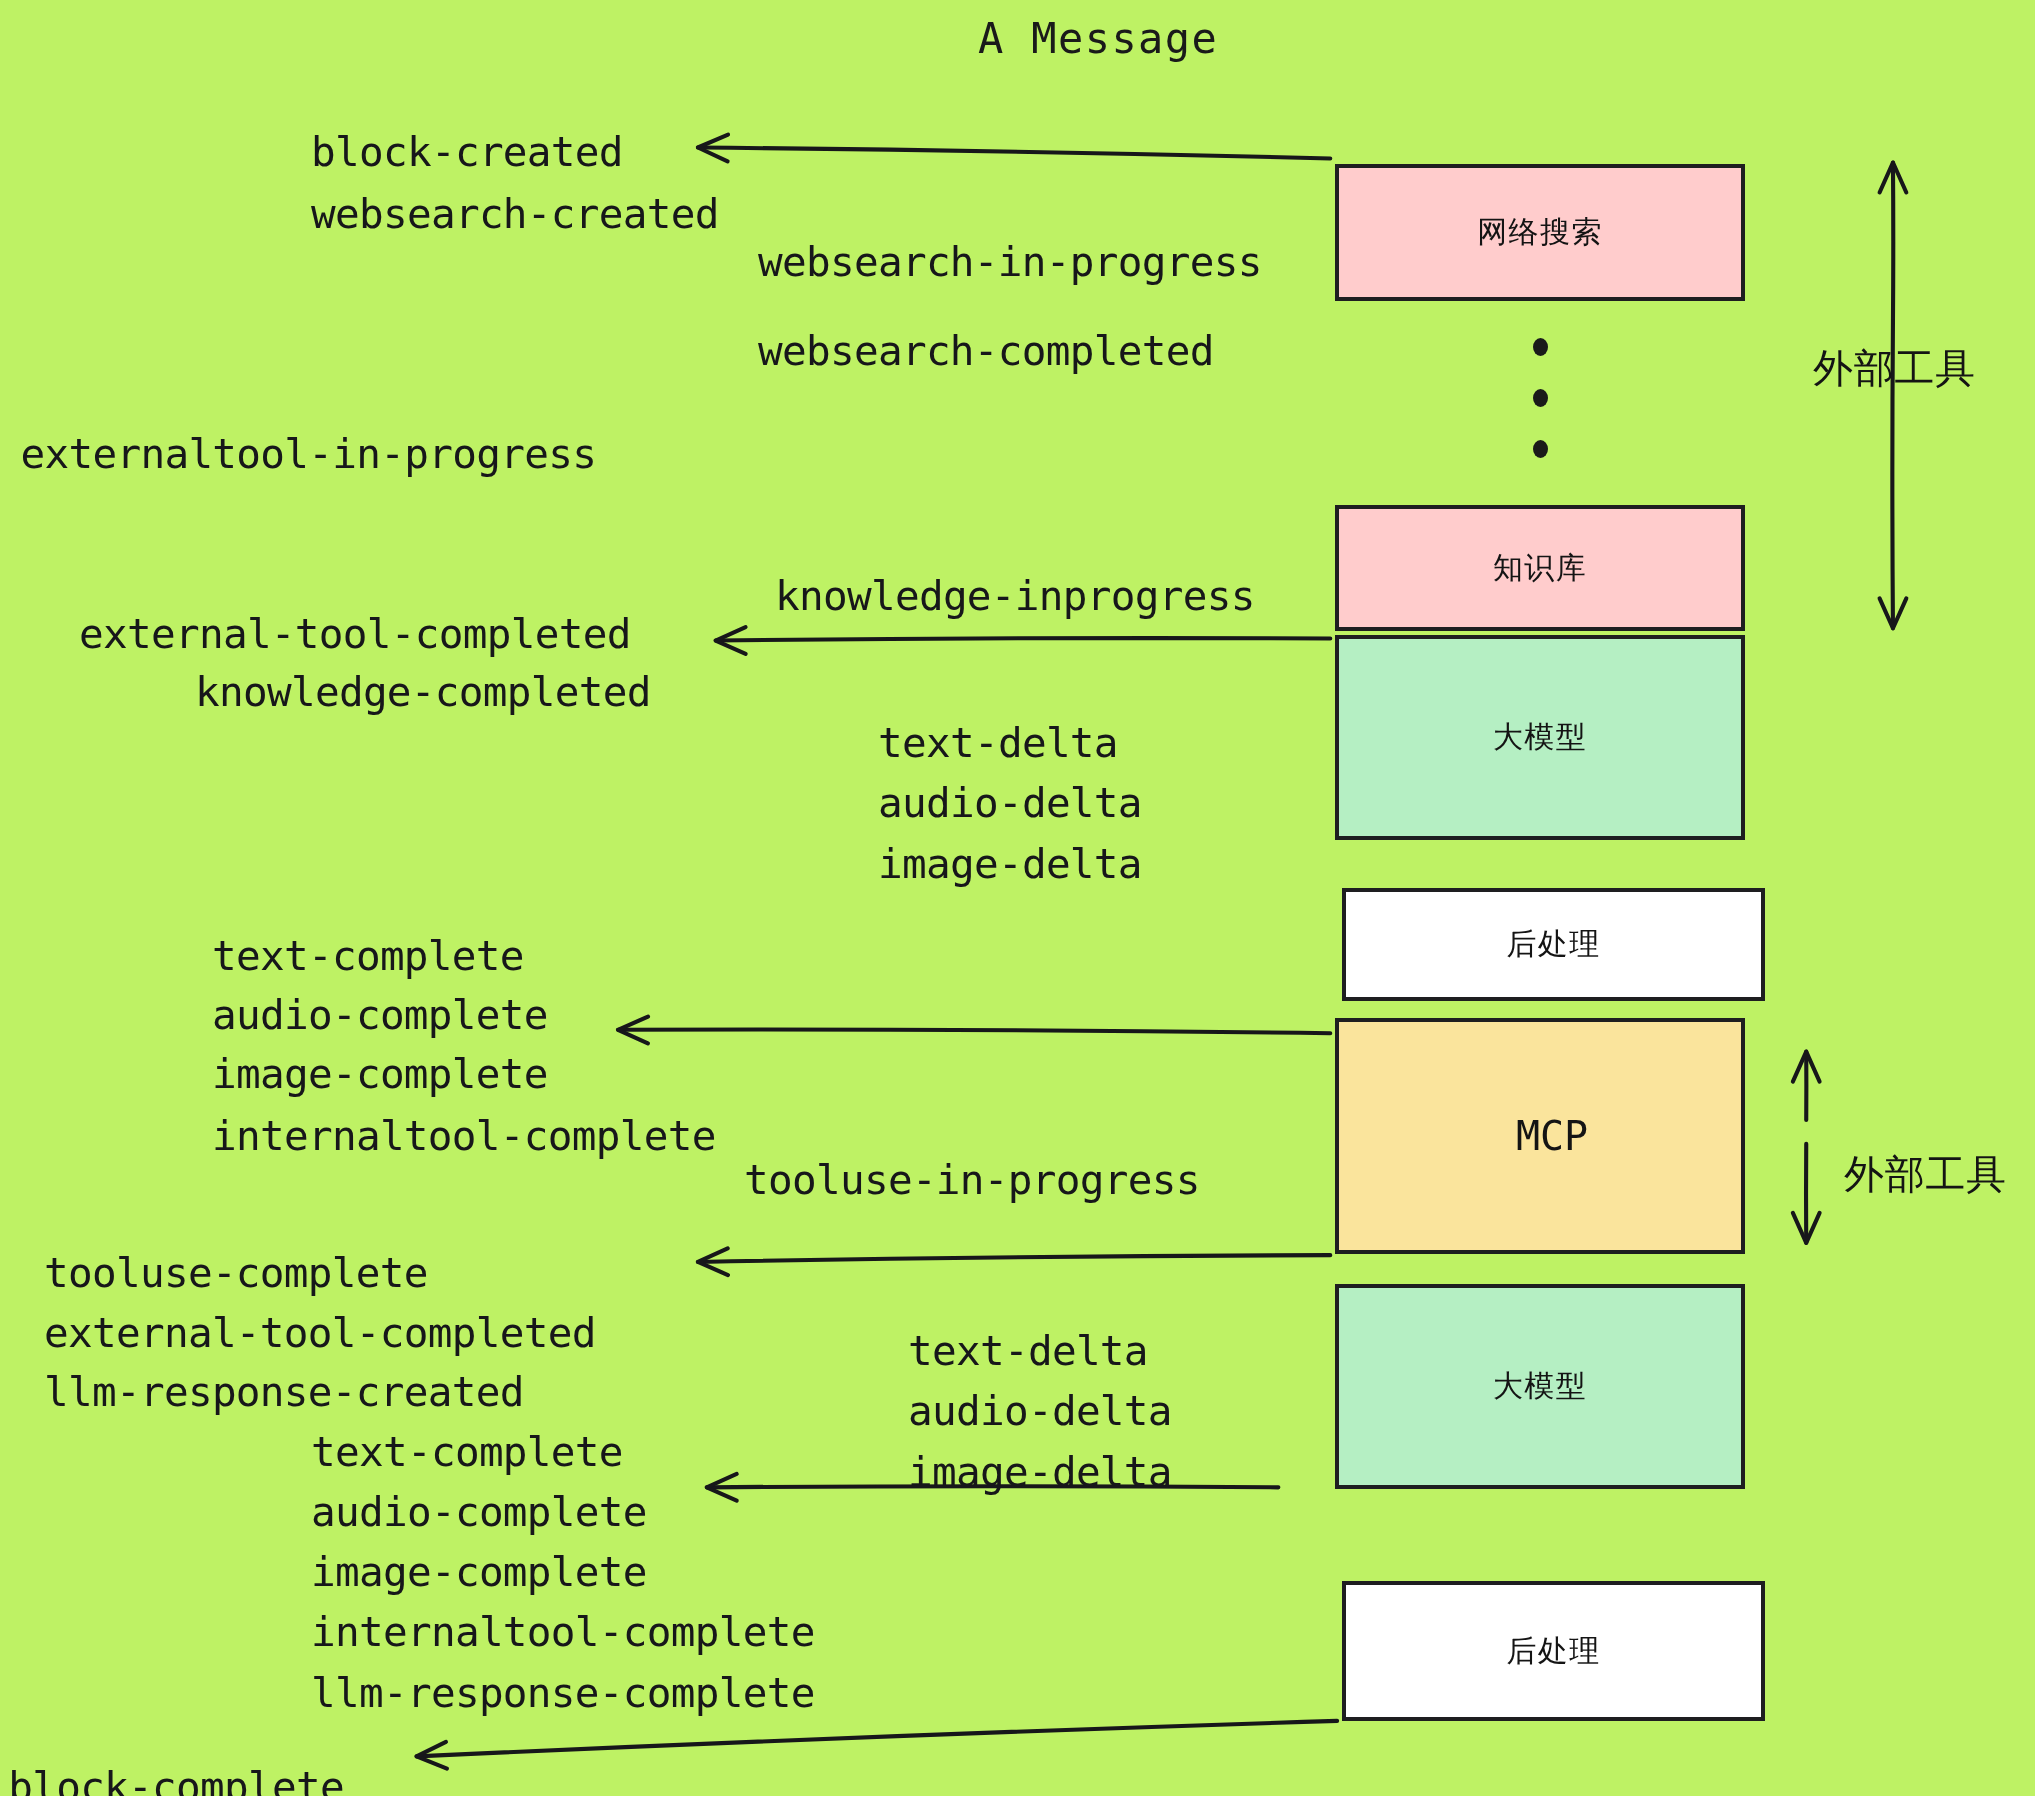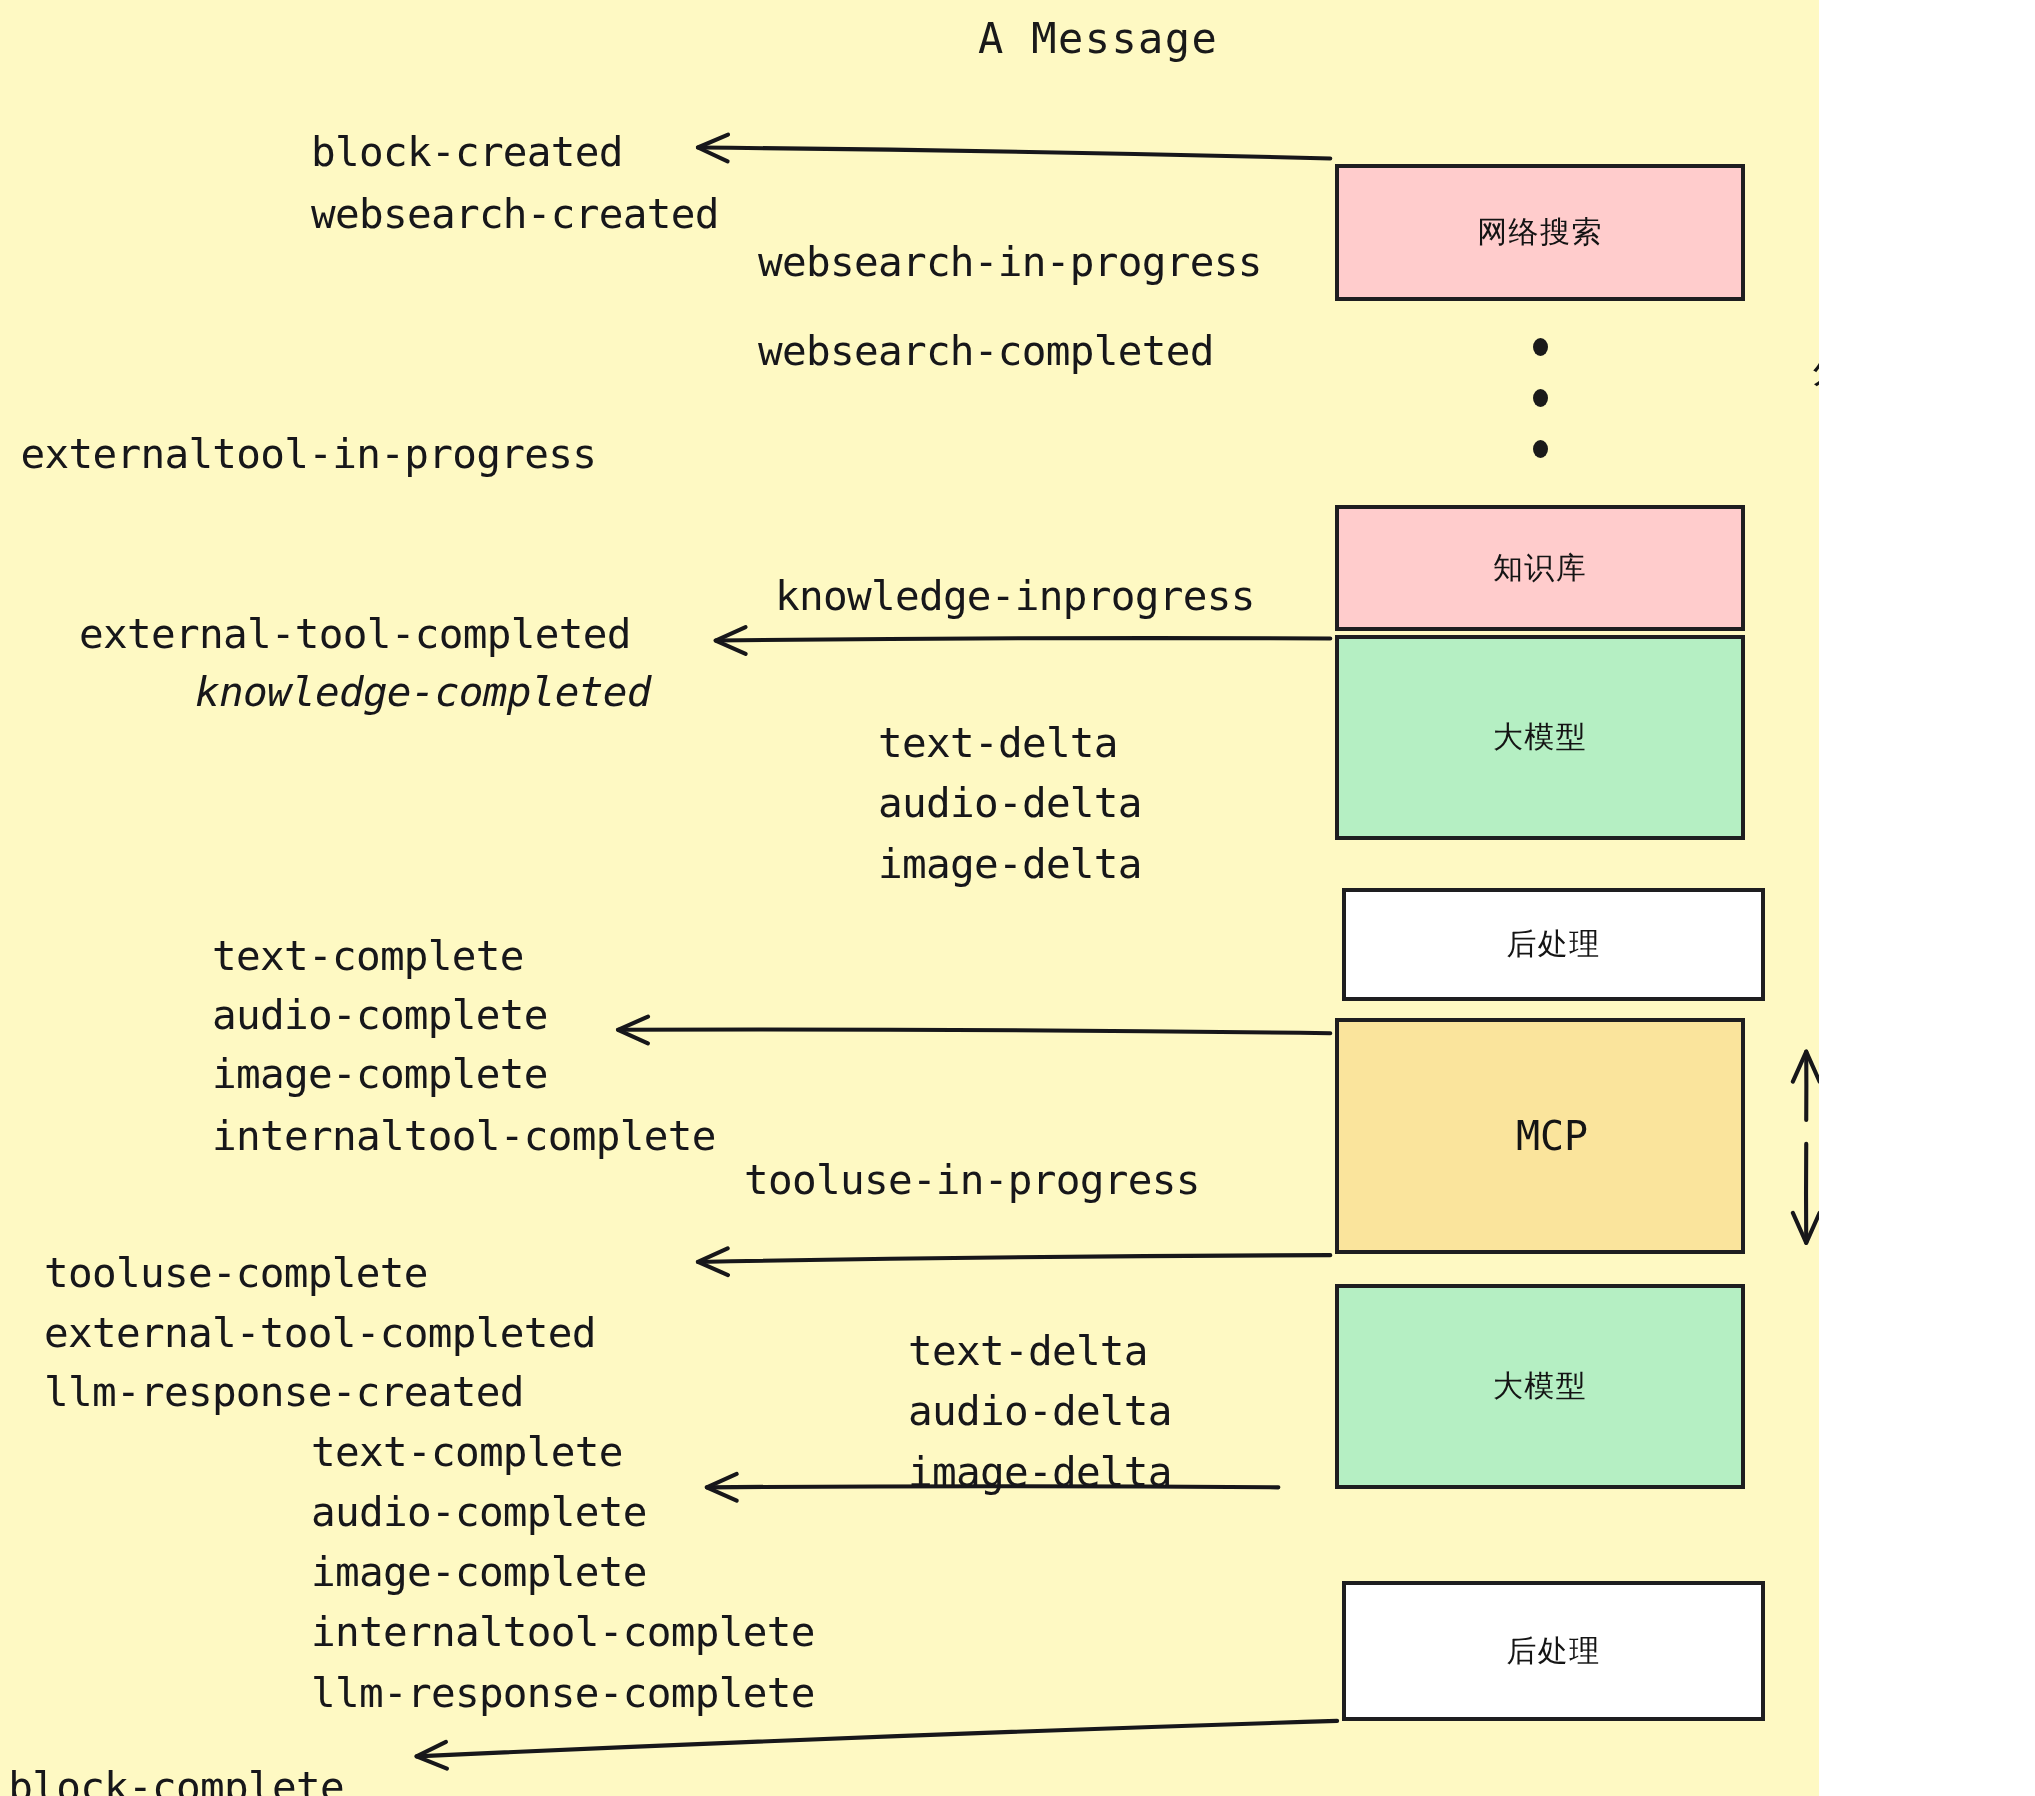--- a/index.html
+++ b/index.html
@@ -2,23 +2,23 @@
 <html style="font-size:11px"><head>
 <meta charset="utf-8">
 <style>
   html, body {
     margin: 0;
     padding: 0;
     background: #ffffff;
   }
   #canvas {
     position: relative;
-    width: 1819px;
+    width: 2035px;
     height: 1796px;
-    background: #fef9c3;
+    background: #bef264;
     overflow: hidden;
     font-family: "DejaVu Sans Mono", monospace;
   }
   .title {
     position: absolute;
     font-family: "DejaVu Sans Mono", monospace;
     font-size: 42px;
     color: #1a1a1a;
     white-space: nowrap;
     letter-spacing: 1.4px;
@@ -157,21 +157,21 @@
       </div>
     </div>
   <div id="events-layer">
       <div class="evt" style="left: 311px; top: 102px;">block-created</div>
       <div class="evt" style="left: 311px; top: 164px;">websearch-created</div>
       <div class="evt" style="left: 758px; top: 212px;">websearch-in-progress</div>
       <div class="evt" style="left: 758px; top: 301px;">websearch-completed</div>
       <div class="evt" style="left: 20.5px; top: 404px;">externaltool-in-progress</div>
       <div class="evt" style="left: 775px; top: 546px;">knowledge-inprogress</div>
       <div class="evt" style="left: 79px; top: 584px;">external-tool-completed</div>
-      <div class="evt" style="left: 195px; top: 642px; font-style: italic;">knowledge-completed</div>
+      <div class="evt" style="left: 195px; top: 642px;">knowledge-completed</div>
       <div class="evt" style="left: 878px; top: 693px;">text-delta</div>
       <div class="evt" style="left: 878px; top: 753px;">audio-delta</div>
       <div class="evt" style="left: 878px; top: 814px;">image-delta</div>
       <div class="evt" style="left: 212px; top: 906px;">text-complete</div>
       <div class="evt" style="left: 212px; top: 965px;">audio-complete</div>
       <div class="evt" style="left: 212px; top: 1024px;">image-complete</div>
       <div class="evt" style="left: 212px; top: 1086px;">internaltool-complete</div>
       <div class="evt" style="left: 744px; top: 1130px;">tooluse-in-progress</div>
       <div class="evt" style="left: 44px; top: 1223px;">tooluse-complete</div>
       <div class="evt" style="left: 44px; top: 1283px;">external-tool-completed</div>

